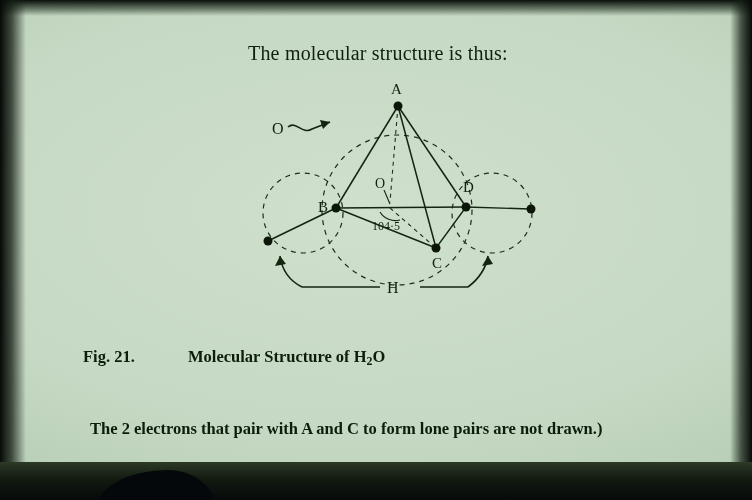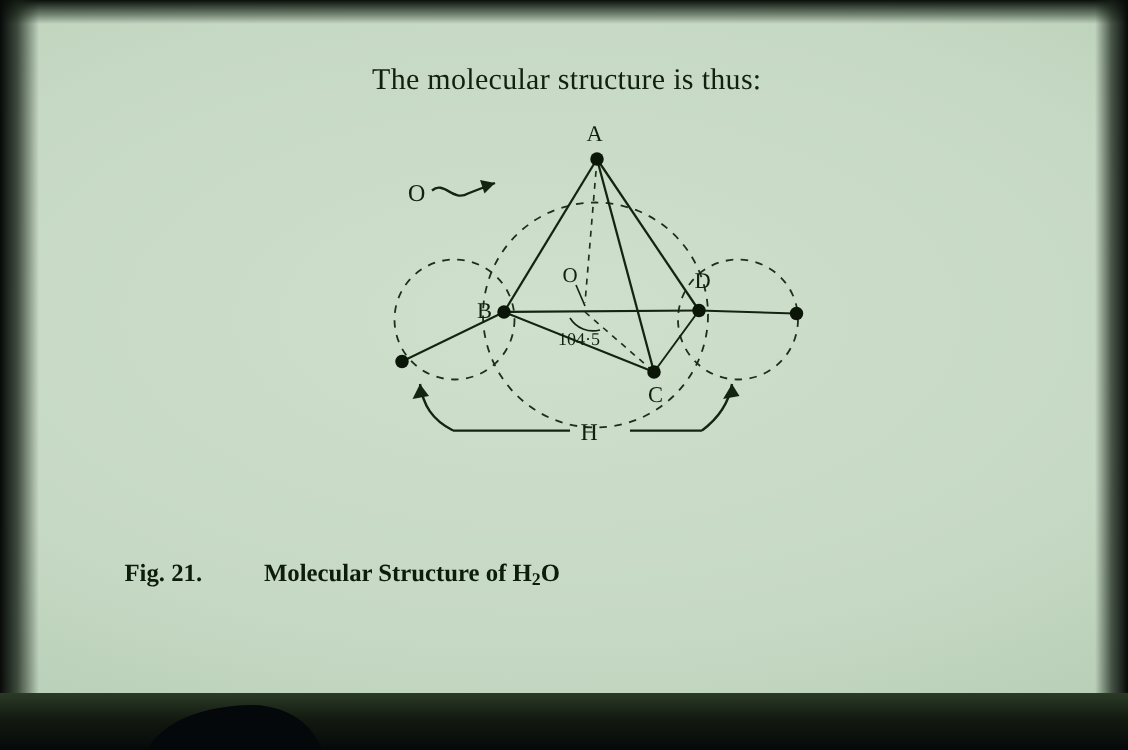--- a/index.html
+++ b/index.html
@@ -94,24 +94,23 @@
     left: 230px;
     top: 80px;
     width: 330px;
     height: 230px;
   }
 
   .caption-bold {
     font-weight: bold;
     font-size: 16.5px;
     color: #0d1d0c;
-    margin-top: 25px;
   }
   #fig-label { left: 83px; top: 347px; }
-  #fig-title { left: 176px; top: 347px; }
+  #fig-title { left: 188px; top: 347px; }
   #note1 { left: 83px; top: 383px; }
   #note2 { left: 90px; top: 419px; }
 
   sub { font-size: 72%; vertical-align: -0.25em; }
 
   svg text {
     font-family: "Liberation Serif", serif;
     fill: #10210f;
   }
 </style>
@@ -178,20 +177,21 @@
       </svg>
     </div>
 
     <div class="txt caption-bold" id="fig-label">Fig. 21.</div>
 
     <div class="txt caption-bold" id="fig-title">
       <span>Molecular Structure of H</span><sub>2</sub><span>O</span>
     </div>
 
 
+    <div class="txt caption-bold" id="note2">The 2 electrons that pair with A and C to form lone pairs are not drawn.)</div>
   </div>
 
   <div id="top-edge"></div>
   <div id="left-edge"></div>
   <div id="right-edge"></div>
   <div id="bottom-band"></div>
   <div id="foreground-shape"></div>
 
 </div>
 

